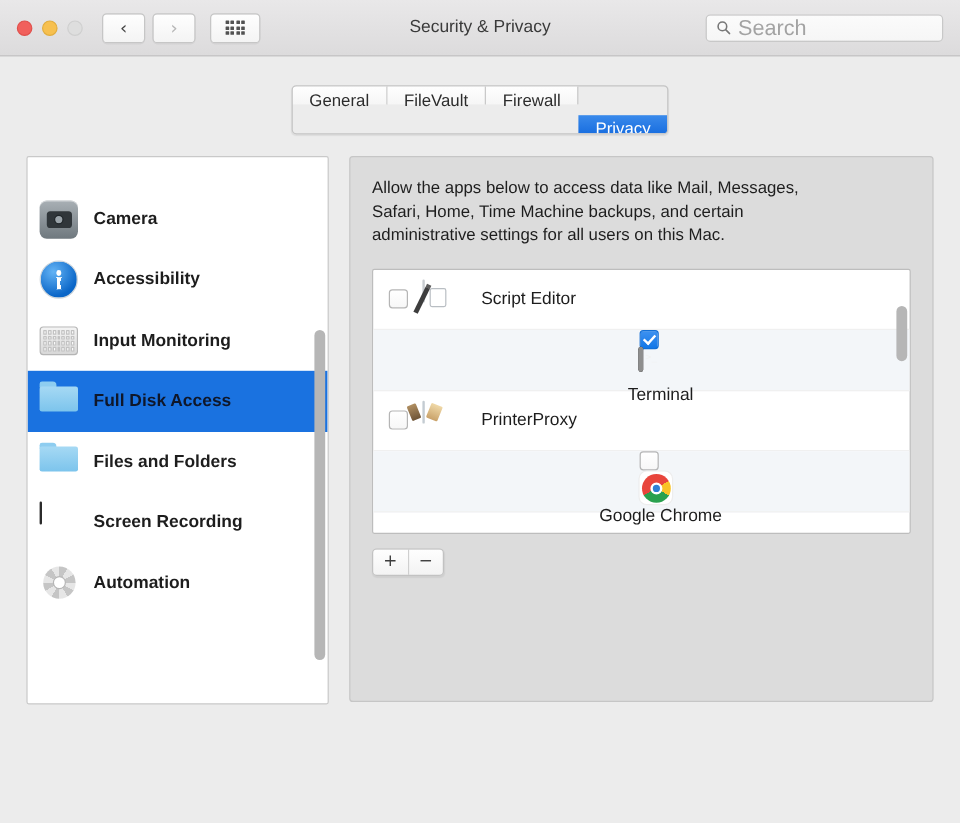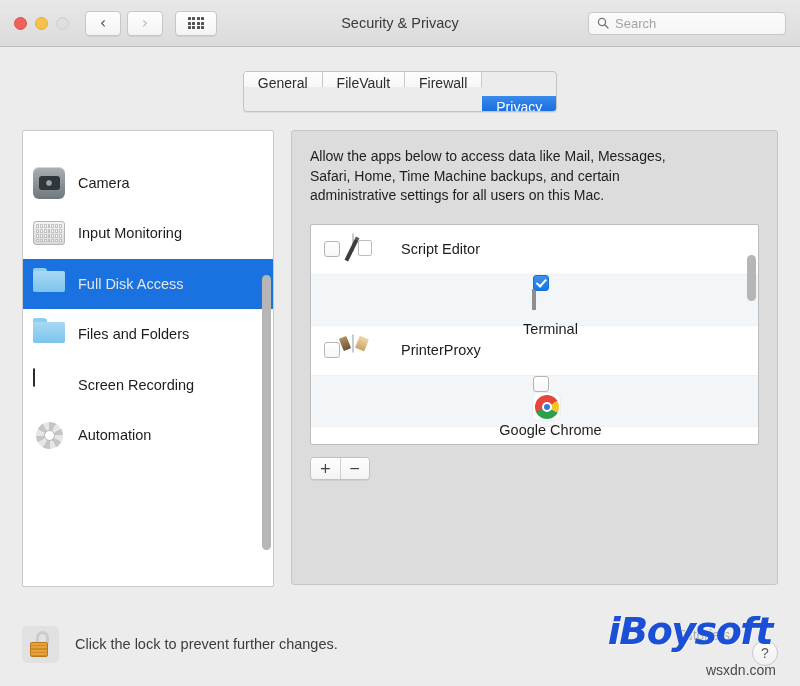--- a/index.html
+++ b/index.html
@@ -113,21 +113,21 @@
     border-radius: 4px;
     background: linear-gradient(to bottom, #fbfbfb, #f6f6f6);
     border: 1px solid #c8c8c8;
     display: flex;
     align-items: center;
     padding: 0 8px;
     box-sizing: border-box;
   }
   .searchfield svg { margin-right: 6px; flex: 0 0 auto; }
   .searchph {
-    font-size: 13px;
+    font-size: 18px;
     color: #a3a3a3;
   }
 
   
   .tabbar {
     display: flex;
     justify-content: center;
     padding-top: 24px;
     padding-bottom: 18px;
   }
@@ -181,26 +181,27 @@
     right: 0;
   }
   .siderow {
     display: flex;
     align-items: center;
     height: 50.5px;
     padding-left: 10px;
     box-sizing: border-box;
   }
   .siderow.sel { background: #1a72e0; }
-  .siderow.sel .sidelabel { color: #e5e5e5; }
+  .siderow.sel .sidelabel { color: #0f172a; }
   .sidelabel {
     font-size: 14.5px;
     color: #1d1d1d;
     margin-left: 13px;
     white-space: nowrap;
+    font-weight: bold;
   }
   .sideicon {
     width: 32px; height: 32px;
     flex: 0 0 32px;
     position: relative;
   }
 
   
   .ic-cam {
     width: 32px; height: 32px; border-radius: 6px;
@@ -610,20 +611,28 @@
           <span class="sideicon">
             <span class="ic-cam">
                 <span class="body"></span>
               </span>
           </span>
           <span class="sidelabel">Camera</span>
         </div>
 
 
 
+        <div class="siderow">
+          <span class="sideicon">
+            <span class="ic-acc">
+                <span class="fig"></span>
+              </span>
+          </span>
+          <span class="sidelabel">Accessibility</span>
+        </div>
 
         <div class="siderow">
           <span class="sideicon">
             <span class="ic-kb">
               <i></i>
                 <i></i>
                 <i></i>
                 <i></i>
                 <i></i>
                 <i></i>
@@ -726,28 +735,14 @@
         </div>
       </div>
 
       <div class="pmgroup">
         <div class="pmbtn first">+</div>
         <div class="pmbtn">−</div>
       </div>
     </div>
   </div>
 
-  <div class="bottom">
-    <div class="lockbtn">
-      <span class="padlock">
-        <span class="shackle"></span>
-        <span class="bodyp"></span>
-      </span>
-    </div>
-    <span class="locktext">Click the lock to prevent further changes.</span>
-
-    <div class="helpbtn">?</div>
-    <div class="wm-ghost">Tutorials</div>
-    <div class="wm-ibs">iBoysoft</div>
-    <div class="wm-sub">wsxdn.com</div>
-  </div>
 
 </div>
 
 </body></html>

